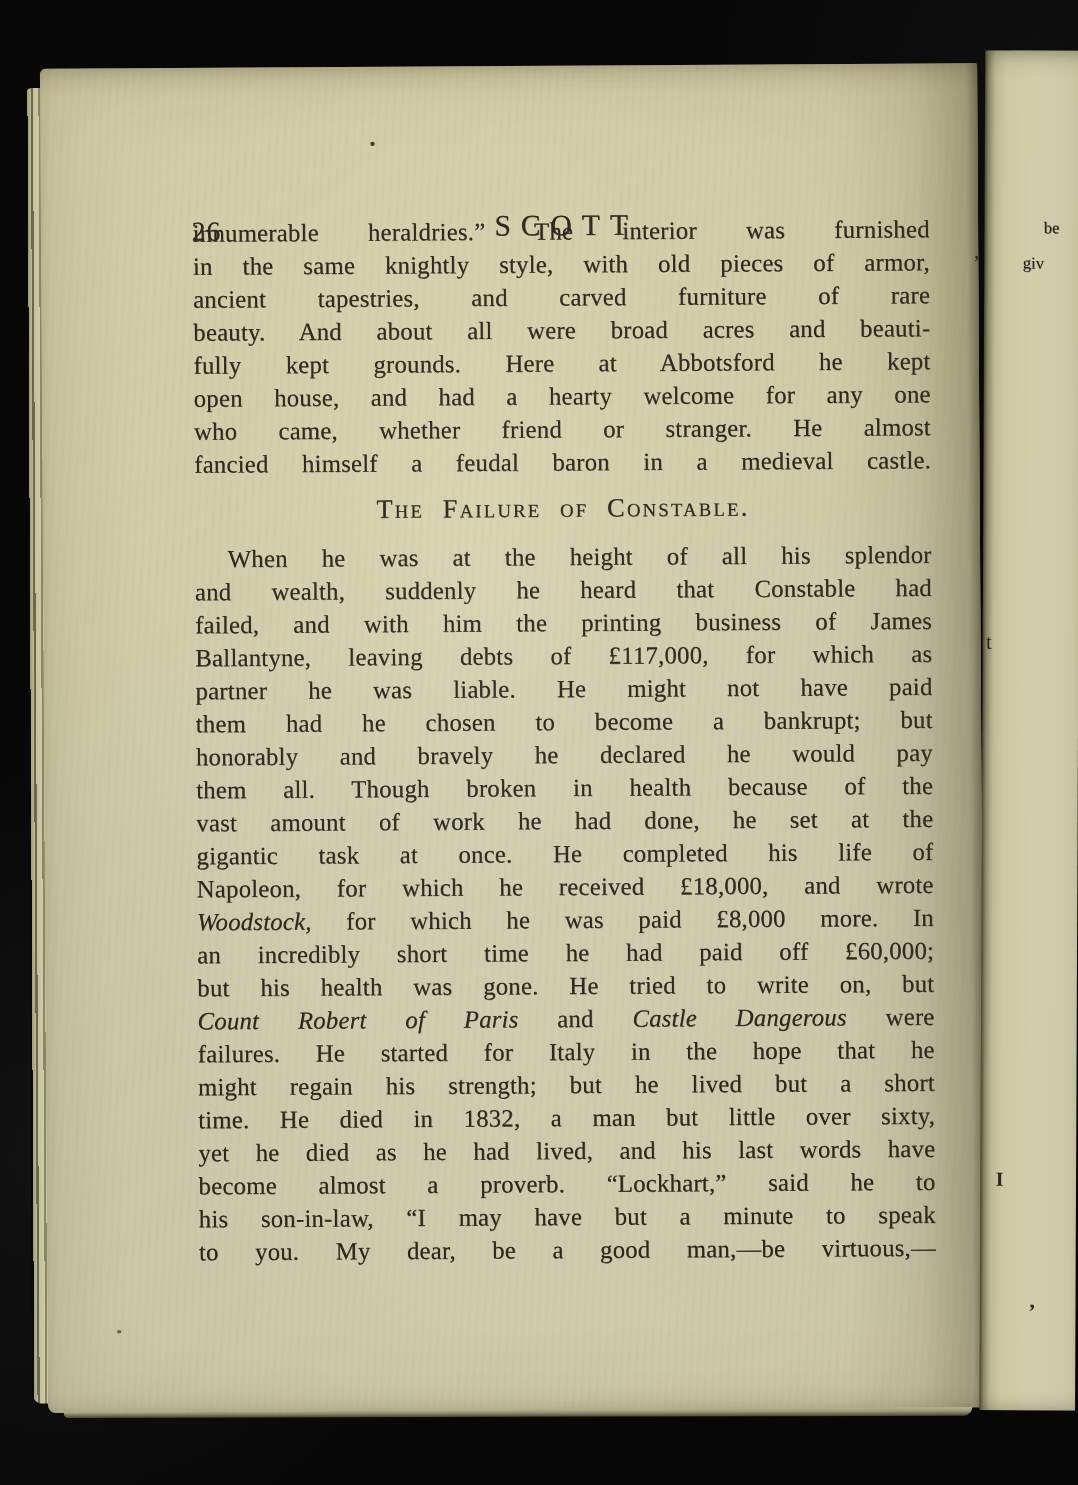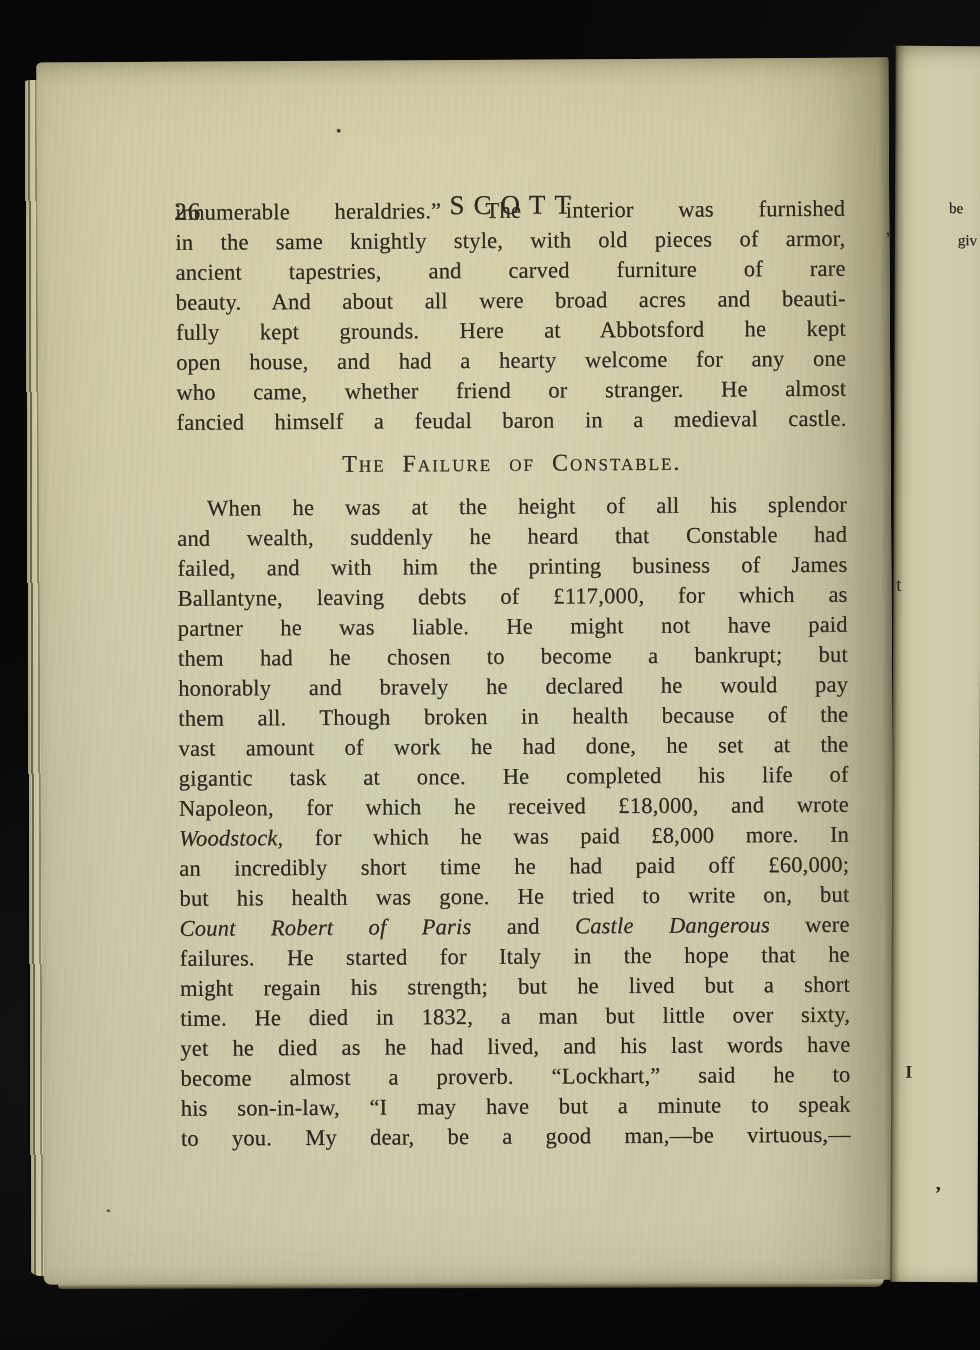--- a/index.html
+++ b/index.html
@@ -146,21 +146,21 @@
     color: #26211a;
   }
   .frag {
     position: absolute;
     font-size: 15px;
     line-height: 32px;
     text-shadow: 0.3px 0.3px 0.5px rgba(35,28,18,0.55);
     text-align: right;
   }
   .frag.f-be  { left: 54px; top: 146px; }
-  .frag.f-giv { left: 63px; top: 178px; }
+  .frag.f-giv { left: 35px; top: 178px; }
   .sliver .edge-mark.m-t { left: 3px;  top: 528px; font-size: 19px; }
   .sliver .edge-mark.m-i { left: 14px; top: 1016px; font-size: 18px; font-weight: bold; }
   .sliver .edge-mark.m-a { left: 44px; top: 1136px; font-size: 20px; font-weight: bold; }
 </style>
 </head>
 <body>
 
 <div class="scene">
 
   <div class="page-stack"></div>

